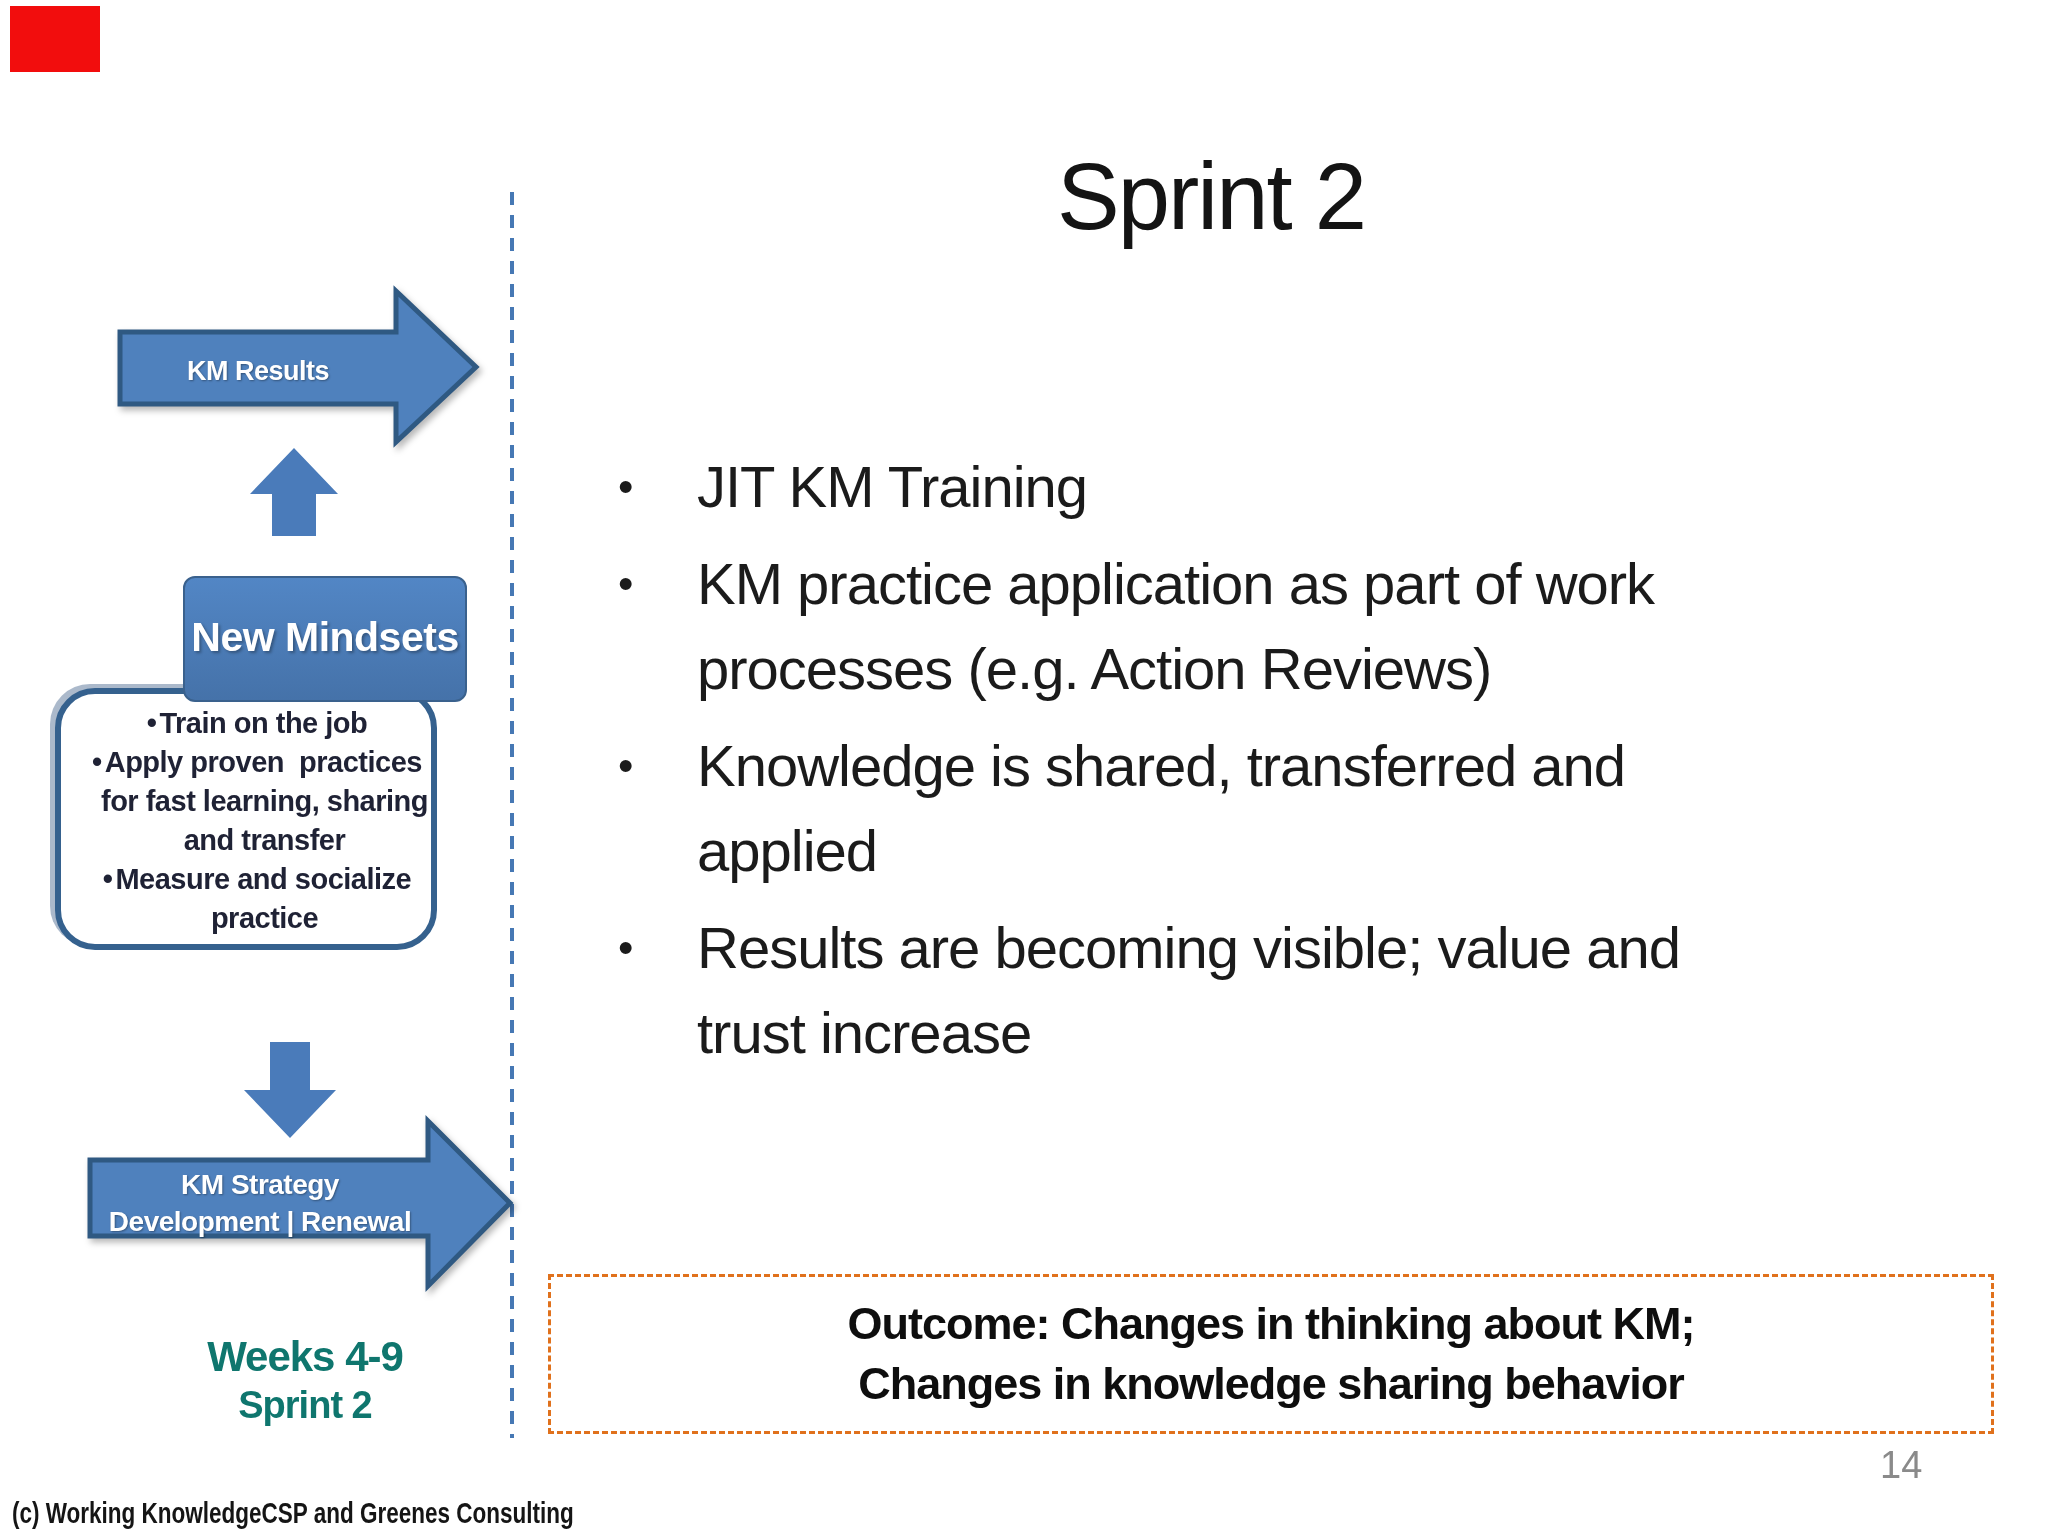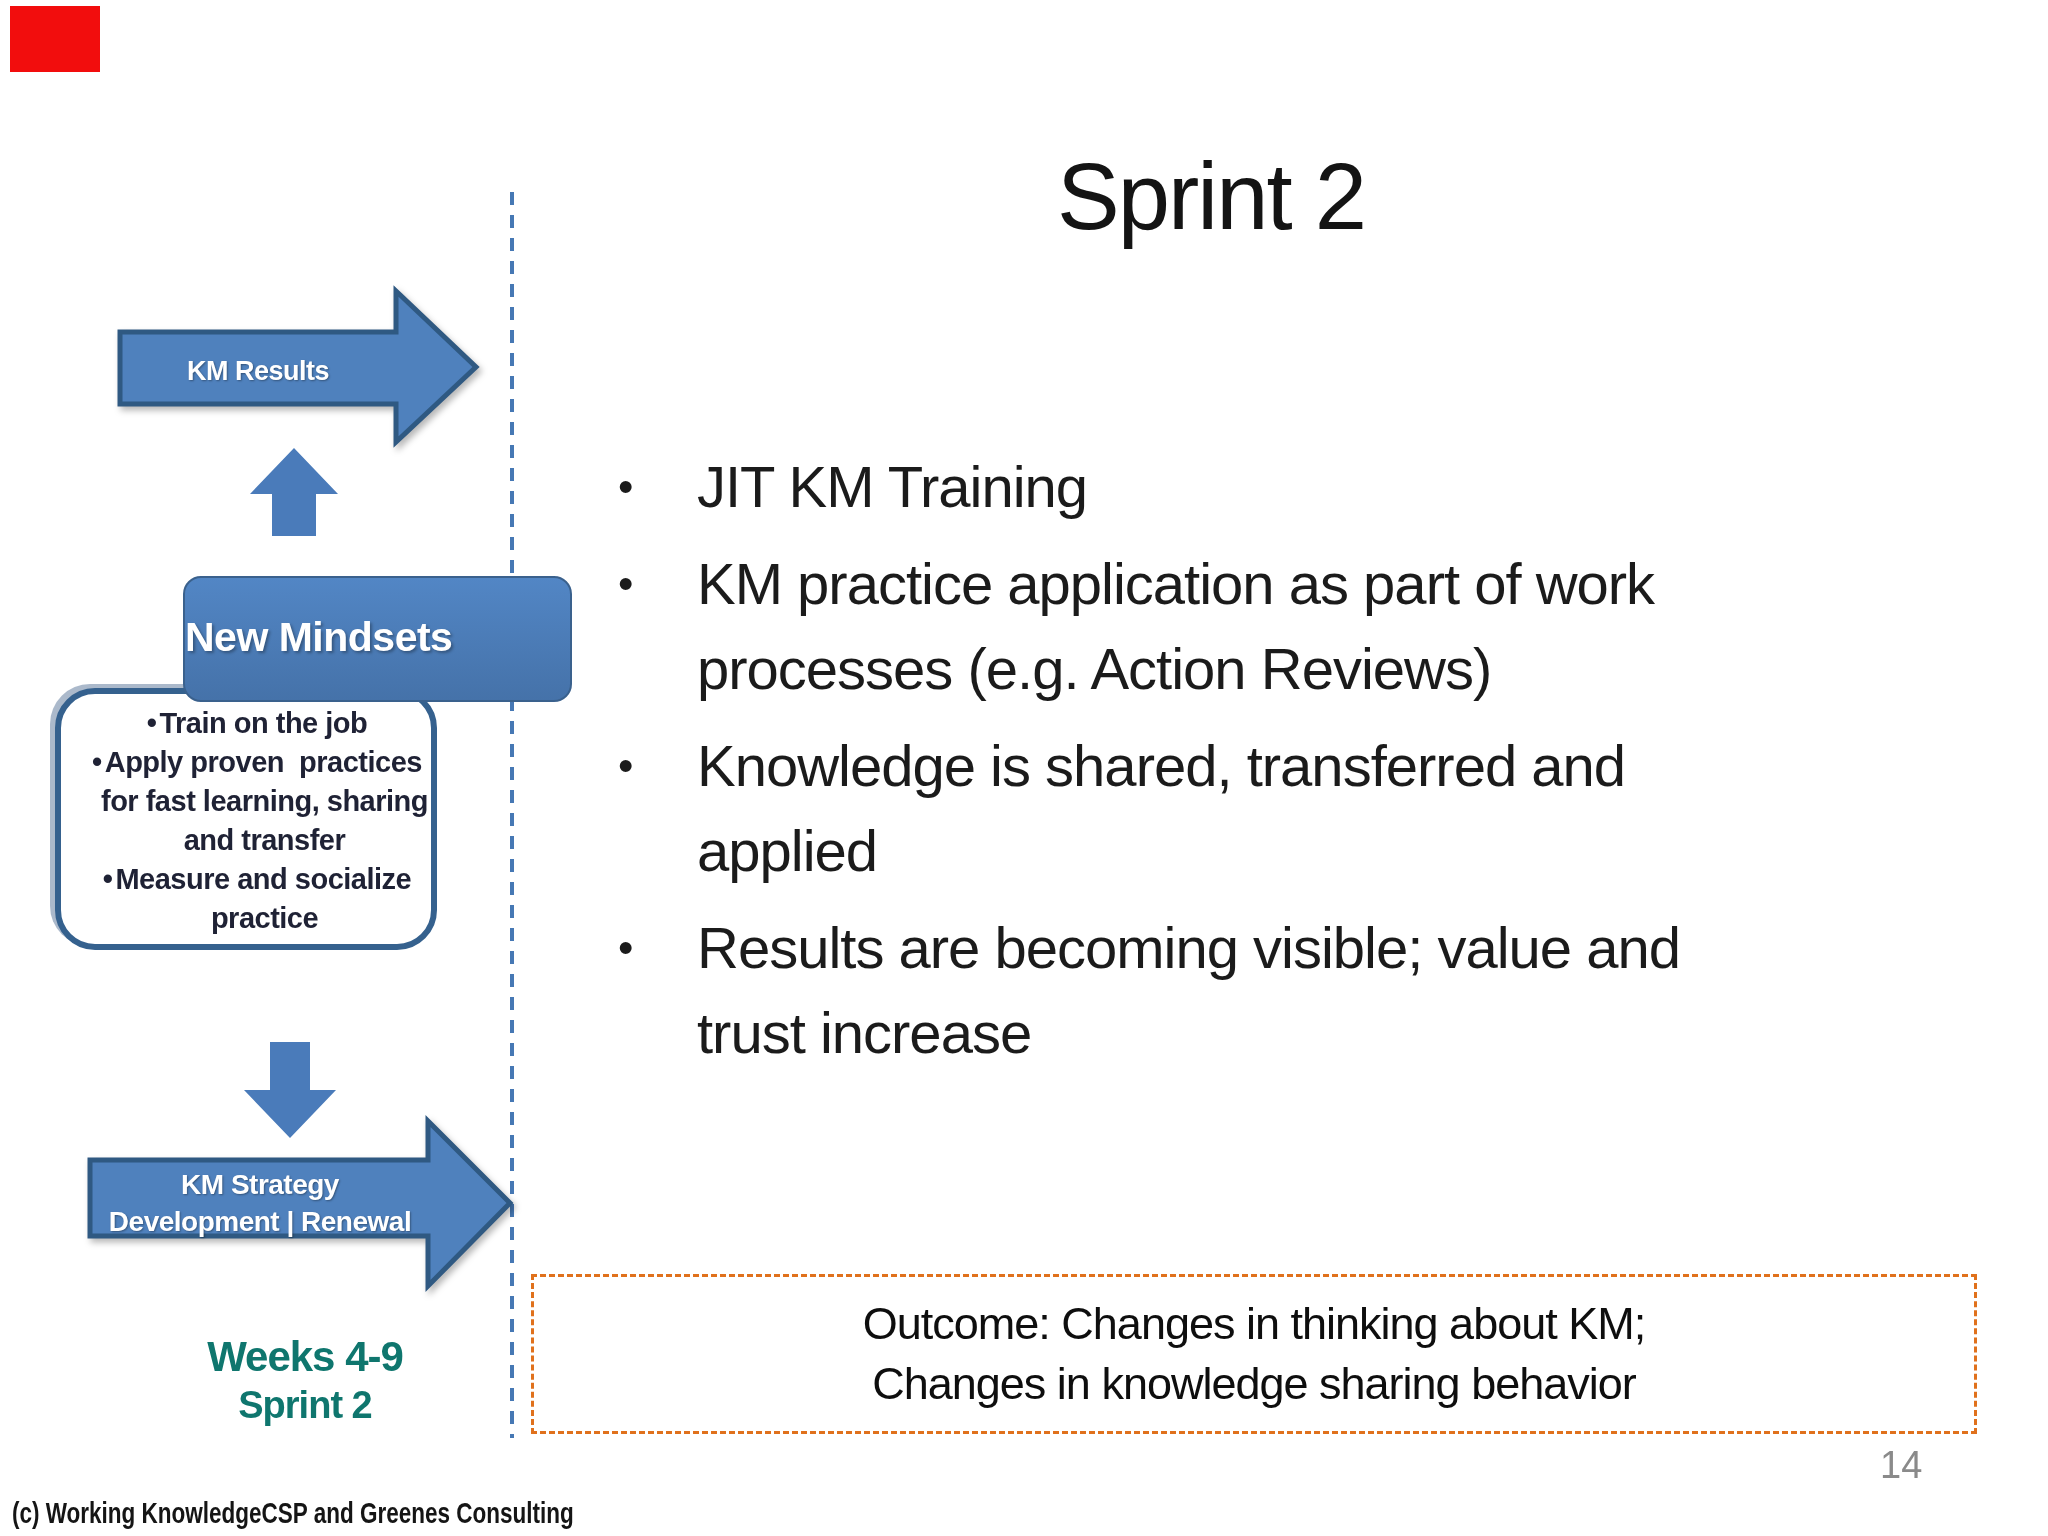--- a/index.html
+++ b/index.html
@@ -28,24 +28,24 @@
   .big-arrow { filter:drop-shadow(3px 4px 3px rgba(0,0,0,0.28)); }
   .arrow-label {
     position:absolute; text-align:center; color:#ffffff; font-weight:700;
     text-shadow:1px 1px 2px rgba(0,0,0,0.35); letter-spacing:-0.5px;
   }
   .arrow1-label { left:120px; top:356px; width:276px; font-size:27px; line-height:30px; }
   .arrow2-label { left:90px; top:1166px; width:340px; font-size:28px; line-height:37px; }
 
   
   .new-mindsets {
-    position:absolute; left:183px; top:576px; width:389px; height:126px; z-index:3;
+    position:absolute; left:183px; top:576px; width:284px; height:126px; z-index:3;
     background:linear-gradient(180deg,#5286c5 0%, #4572a9 100%);
-    border:2px solid #3a618d; border-radius:18px; box-sizing:border-box;
-    color:#ffffff; font-size:41px; font-weight:700; text-align:left; line-height:118px;
+    border:2px solid #3a618d; border-radius:12px; box-sizing:border-box;
+    color:#ffffff; font-size:41px; font-weight:700; text-align:center; line-height:118px;
     text-shadow:2px 2px 3px rgba(0,0,0,0.3); letter-spacing:-0.5px;
   }
 
   
   .practices-box {
     position:absolute; left:55px; top:688px; width:382px; height:262px; z-index:2;
     background:#ffffff; border:6px solid #35618e; border-radius:40px; box-sizing:border-box;
     box-shadow:-5px -4px 0 rgba(68,100,140,0.45);
     padding:10px 0 0 22px;
     color:#1f2235; font-size:29px; font-weight:600; line-height:39px; letter-spacing:-0.5px;text-align:center;
@@ -72,24 +72,24 @@
     font-size:58px; line-height:85px; color:#1b1b1b; letter-spacing:-1px;
   }
   .bullets li + li { margin-top:12px; }
   .bullets li::before {
     content:"\2022"; position:absolute; left:6px; top:0;
     font-size:44px; line-height:85px; color:#1b1b1b;
   }
 
   
   .outcome {
-    position:absolute; left:531px; top:1274px; width:1446px; height:160px;
+    position:absolute; left:548px; top:1274px; width:1446px; height:160px;
     border:3px dashed #e0711c; box-sizing:border-box; background:transparent;
     text-align:center; padding-top:17px;
-    color:#0e0e0e; font-weight:400; font-size:45px; line-height:60px; letter-spacing:-1px;
+    color:#0e0e0e; font-weight:700; font-size:45px; line-height:60px; letter-spacing:-1px;
   }
 
   
   .page-number { position:absolute; left:1880px; top:1444px; font-size:38px; color:#8a8a8a; }
 
   
   .footer-credit {
     position:absolute; left:12px; top:1496px; font-size:30px; font-weight:700; color:#151515;
     white-space:nowrap; transform:scaleX(0.75); transform-origin:left top; letter-spacing:0;
   }

